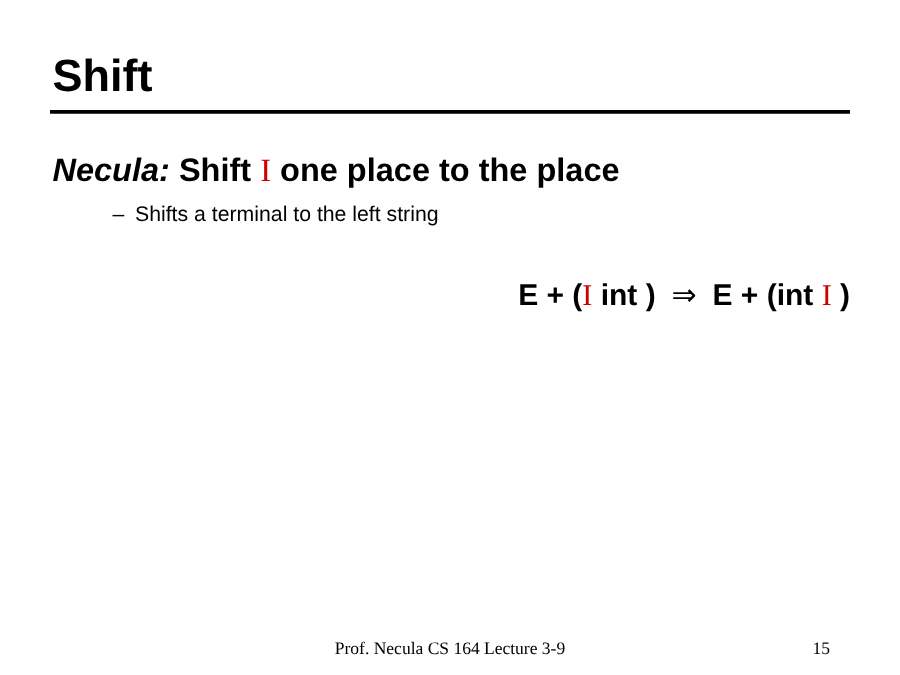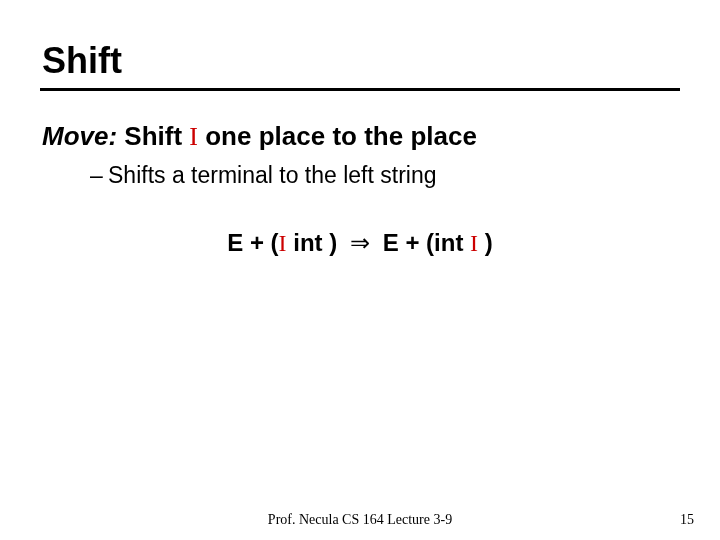--- a/index.html
+++ b/index.html
@@ -41,34 +41,34 @@
   .line1 .action-word {
     font-style: italic;
   }
   .marker {
     color: #cc0000;
     font-style: normal;
     font-family: "Times New Roman", Times, serif;
     font-weight: normal;
   }
   .sub {
-    font-size: 23px;
+    font-size: 17px;
     font-weight: normal;
     margin-left: 50px;
     margin-bottom: 40px;
   }
   .dash {
     display: inline-block;
     width: 18px;
   }
   .expr {
     font-family: Arial, Helvetica, sans-serif;
     font-size: 24px;
     font-weight: bold;
-    text-align: center;
+    text-align: right;
     margin: 0 auto;
     width: 100%;
   }
   .expr .arrow {
     font-family: "Times New Roman", Times, serif;
     font-weight: normal;
     padding: 0 6px;
   }
   .footer {
     position: absolute;
@@ -79,34 +79,34 @@
     font-size: 14px;
     color: #000;
   }
   .footer-center {
     position: absolute;
     left: 50%;
     transform: translateX(-50%);
   }
   .footer-right {
     position: absolute;
-    right: 26px;
+    right: 56px;
     text-align: right;
   }
 </style>
 </head>
 <body>
 
 <div class="slide">
 
   <div class="title">Shift</div>
   <div class="rule"></div>
 
   <div class="line1">
-    <span class="action-word">Move:</span><span> Shift </span><span class="marker">I</span><span> one place to the place</span>
+    <span class="action-word">Necula:</span><span> Shift </span><span class="marker">I</span><span> one place to the place</span>
   </div>
 
   <div class="sub">
     <span class="dash">–</span><span>Shifts a terminal to the left string</span>
   </div>
 
   <div class="expr">
     <span>E + (</span><span class="marker">I</span><span> int )</span>
     <span class="arrow">⇒</span>
     <span>E + (int </span><span class="marker">I</span><span> )</span>

